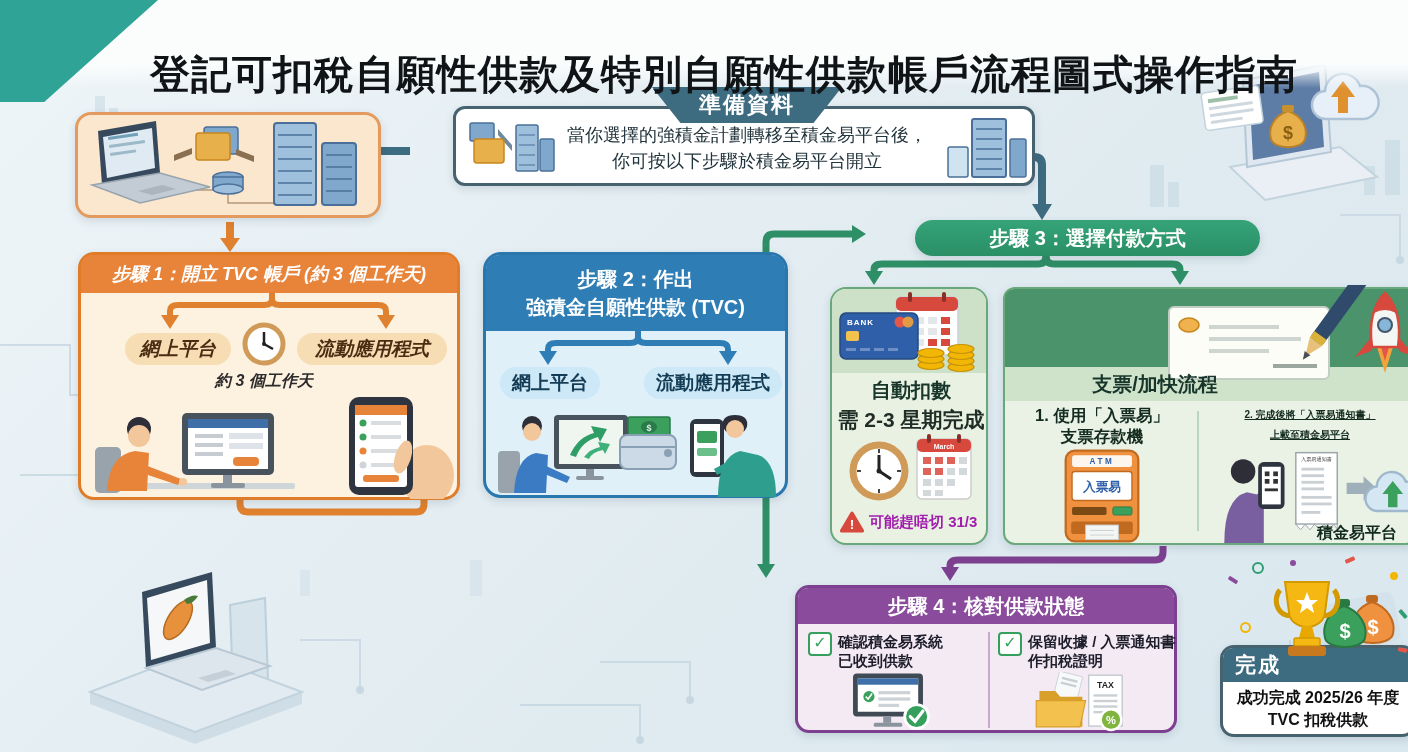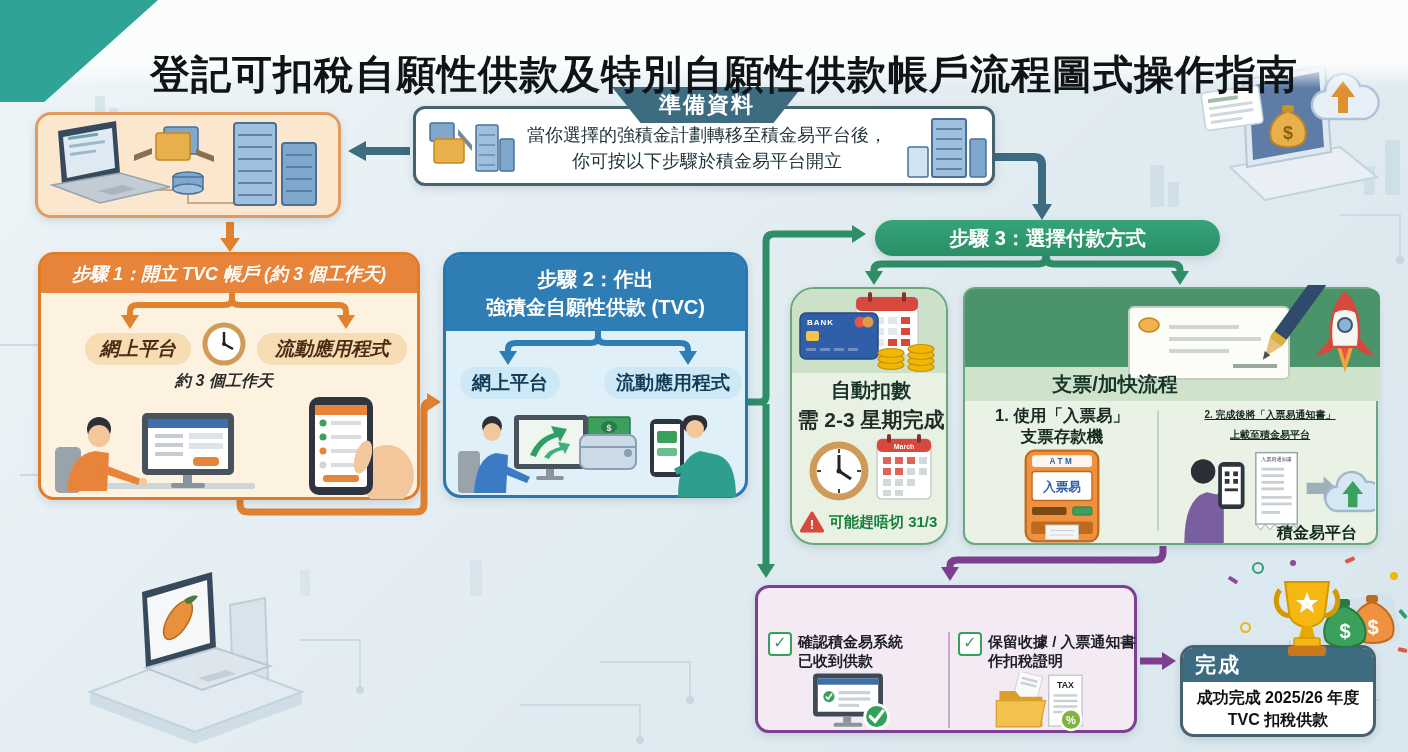--- a/index.html
+++ b/index.html
@@ -9,21 +9,21 @@
   .abs{position:absolute;}
   .titlebar{position:absolute;left:0;top:0;width:100%;height:88px;
     background:linear-gradient(180deg,#fbfdfd 72%,rgba(251,253,253,0));z-index:1;}
   .corner{position:absolute;left:0;top:0;width:158px;height:102px;background:#2fa396;
     clip-path:polygon(0 0,100% 0,28% 100%,0 100%);z-index:2;}
   .title{position:absolute;left:150px;top:20px;width:1130px;z-index:3;
     font-size:40px;font-weight:bold;color:#101416;letter-spacing:1px;white-space:nowrap;}
   .bgdeco{position:absolute;left:0;top:0;z-index:0;}
   .deco{position:absolute;z-index:0;}
   .connectors{position:absolute;left:0;top:0;z-index:1;}
-  .box{position:absolute;z-index:2;box-sizing:border-box;}
+  .box{position:absolute;z-index:2;box-sizing:border-box;margin-left:40px;}
   .shadow{box-shadow:0 3px 8px rgba(40,60,80,.15);}
   .hdrtxt{color:#fff;font-weight:bold;text-align:center;}
   .pill{position:absolute;border-radius:17px;font-weight:bold;text-align:center;}
   .ctr{text-align:center;}
   .cb{display:inline-block;width:20px;height:20px;background:#fff;border:2.5px solid #35a05c;
       border-radius:4px;color:#35a05c;font-weight:bold;font-size:16px;line-height:18px;text-align:center;flex:none;}
   .confetti{position:absolute;z-index:3;border-radius:1px;}
 </style>
 </head>
 <body>
@@ -304,21 +304,21 @@
       <circle cx="243" cy="24" r="9" fill="#f3c79c"></circle>
       <path d="M231,22 q-2,-12 12,-12 q14,0 12,12 l-3,0 q1,-9 -9,-9 q-10,0 -9,9 z" fill="#2e2e38"></path>
       <path d="M226,92 Q226,52 248,46 L266,50 Q284,56 284,92 z" fill="#2e9e8e"></path>
       <path d="M244,52 L222,64 l3,6 L248,58 z" fill="#2e9e8e"></path>
     </svg>
   </div>
 
   <div class="box shadow hdrtxt" style="left:875px;top:220px;width:345px;height:36px;line-height:36px;border-radius:18px;
        background:linear-gradient(180deg,#35a378,#2a8f65);font-size:20px;">步驟 3：選擇付款方式</div>
 
-  <div class="box shadow" style="left:790px;top:287px;width:158px;height:258px;background:#e9f1e2;border:2.5px solid #69a87a;border-radius:24px;overflow:hidden;">
+  <div class="box shadow" style="left:790px;top:287px;width:158px;height:258px;background:#e9f1e2;border:2.5px solid #69a87a;border-radius:16px;overflow:hidden;">
     <div class="abs" style="left:0;top:0;width:158px;height:84px;background:#cde1c8;"></div>
     <svg class="abs" style="left:2px;top:2px;" width="154" height="82" viewBox="0 0 154 82">
       <rect x="62" y="6" width="62" height="58" rx="5" fill="#fff" stroke="#c9cfd4" stroke-width="1.5"></rect>
       <rect x="62" y="6" width="62" height="14" rx="5" fill="#d6493c"></rect>
       <rect x="74" y="1" width="4" height="10" rx="2" fill="#8a2f28"></rect>
         <rect x="108" y="1" width="4" height="10" rx="2" fill="#8a2f28"></rect>
       <g fill="#e3e7ea">
         <rect x="68" y="26" width="9" height="7"></rect>
           <rect x="81" y="26" width="9" height="7"></rect>
           <rect x="94" y="26" width="9" height="7"></rect>
@@ -389,21 +389,21 @@
       </g>
       <line x1="34" y1="40" x2="34" y2="24" stroke="#222" stroke-width="3"></line>
       <line x1="34" y1="40" x2="46" y2="48" stroke="#222" stroke-width="3"></line>
       <circle cx="34" cy="40" r="2.5" fill="#222"></circle>
     </svg>
     <div class="abs" style="left:8px;top:222px;width:150px;display:flex;align-items:center;gap:5px;">
       <svg width="24" height="22" viewBox="0 0 22 21">
         <polygon points="11,2 21,19 1,19" fill="#d6493c" stroke="#d6493c" stroke-width="3" stroke-linejoin="round"></polygon>
         <text x="11" y="17" font-size="13" font-weight="bold" fill="#fff" text-anchor="middle">!</text>
       </svg>
-      <span style="font-size:15px;font-weight:bold;color:#15803d;white-space:nowrap;">可能趕唔切 31/3</span>
+      <span style="font-size:15px;font-weight:bold;color:#a21caf;white-space:nowrap;">可能趕唔切 31/3</span>
     </div>
   </div>
 
   <div class="box shadow" style="left:963px;top:287px;width:415px;height:258px;background:#eaf2e5;border:2.5px solid #69a87a;border-radius:12px;">
     <div class="abs" style="left:0;top:0;width:415px;height:78px;background:#4a936b;border-radius:9px 9px 0 0;"></div>
     <div class="abs" style="left:0;top:78px;width:415px;height:34px;background:#cfe3cb;"></div>
     <svg class="abs" style="left:160px;top:-4px;" width="252" height="104" viewBox="0 0 252 104">
       <rect x="4" y="22" width="160" height="72" rx="5" fill="#fdfdf8" stroke="#c2cdc4" stroke-width="2"></rect>
       <ellipse cx="24" cy="40" rx="10" ry="7" fill="#f0b24e" stroke="#c8871e" stroke-width="1.5"></ellipse>
       <rect x="44" y="40" width="70" height="4" fill="#cfd6d2"></rect>
@@ -477,20 +477,21 @@
           <rect x="98" y="68" width="20" height="3"></rect>
         </g>
       <polygon points="146,38 164,38 164,31 178,44 164,57 164,50 146,50" fill="#9fb0ba"></polygon>
       <path d="M180,68 a13,13 0 0 1 -2,-26 a16,16 0 0 1 31,-5 a12,12 0 0 1 4,31 z" fill="#d6e7f4" stroke="#9fb8cc" stroke-width="2.5"></path>
       <polygon points="190,64 190,50 184,50 195,36 206,50 200,50 200,64" fill="#3aa05c"></polygon>
     </svg>
     <div class="abs ctr" style="left:292px;top:234px;width:120px;font-size:16px;font-weight:bold;color:#132b1e;">積金易平台</div>
   </div>
 
   <div class="box shadow" style="left:755px;top:585px;width:382px;height:148px;background:#f4eaf4;border:3px solid #7d4090;border-radius:14px;">
+    <div class="hdrtxt" style="height:36px;line-height:36px;background:#8a4b9c;border-radius:10px 10px 0 0;font-size:20px;">步驟 4：核對供款狀態</div>
     <div class="abs" style="left:190px;top:44px;width:2px;height:96px;background:#c9a8ce;"></div>
     <div class="abs" style="left:10px;top:44px;width:174px;display:flex;gap:6px;">
       <span class="cb"><span>✓</span></span>
       <span style="font-size:15px;font-weight:bold;color:#1d1d2b;line-height:19px;">
         <span>確認積金易系統</span><br>
         <span>已收到供款</span>
       </span>
     </div>
     <svg class="abs" style="left:38px;top:84px;" width="104" height="62" viewBox="0 0 112 78">
       <rect x="12" y="2" width="88" height="54" rx="5" fill="#3f4a55"></rect>

